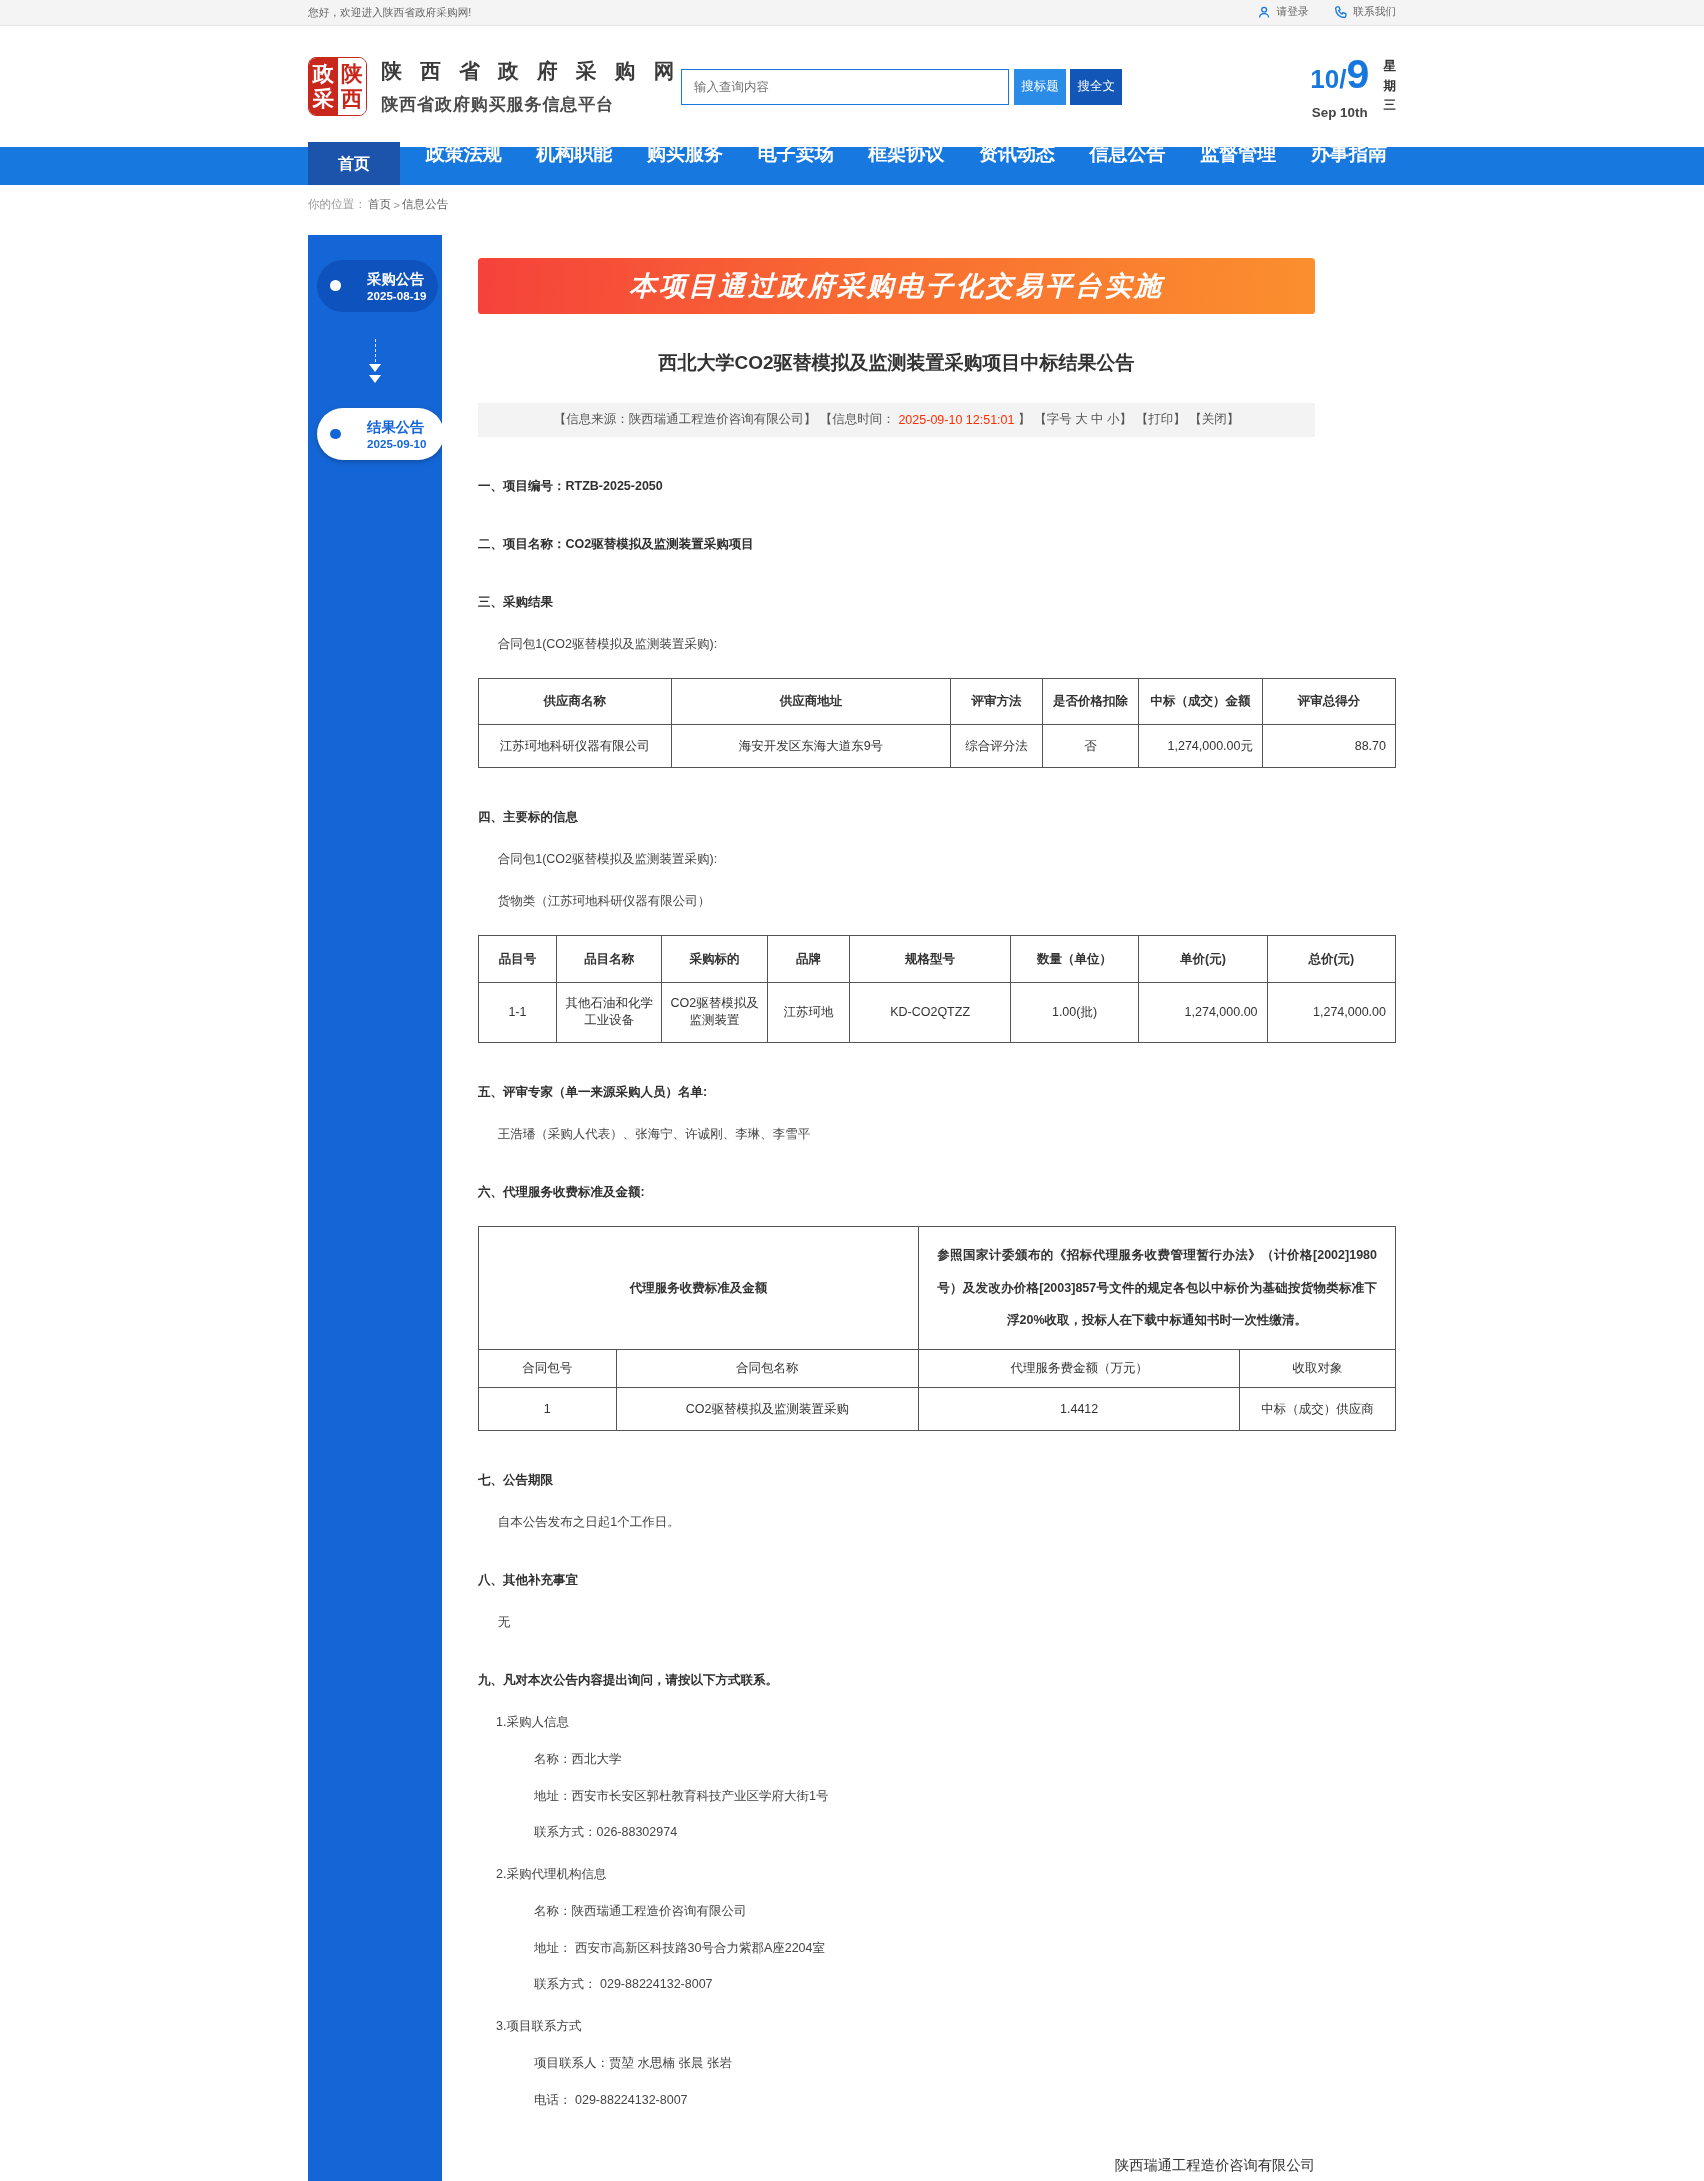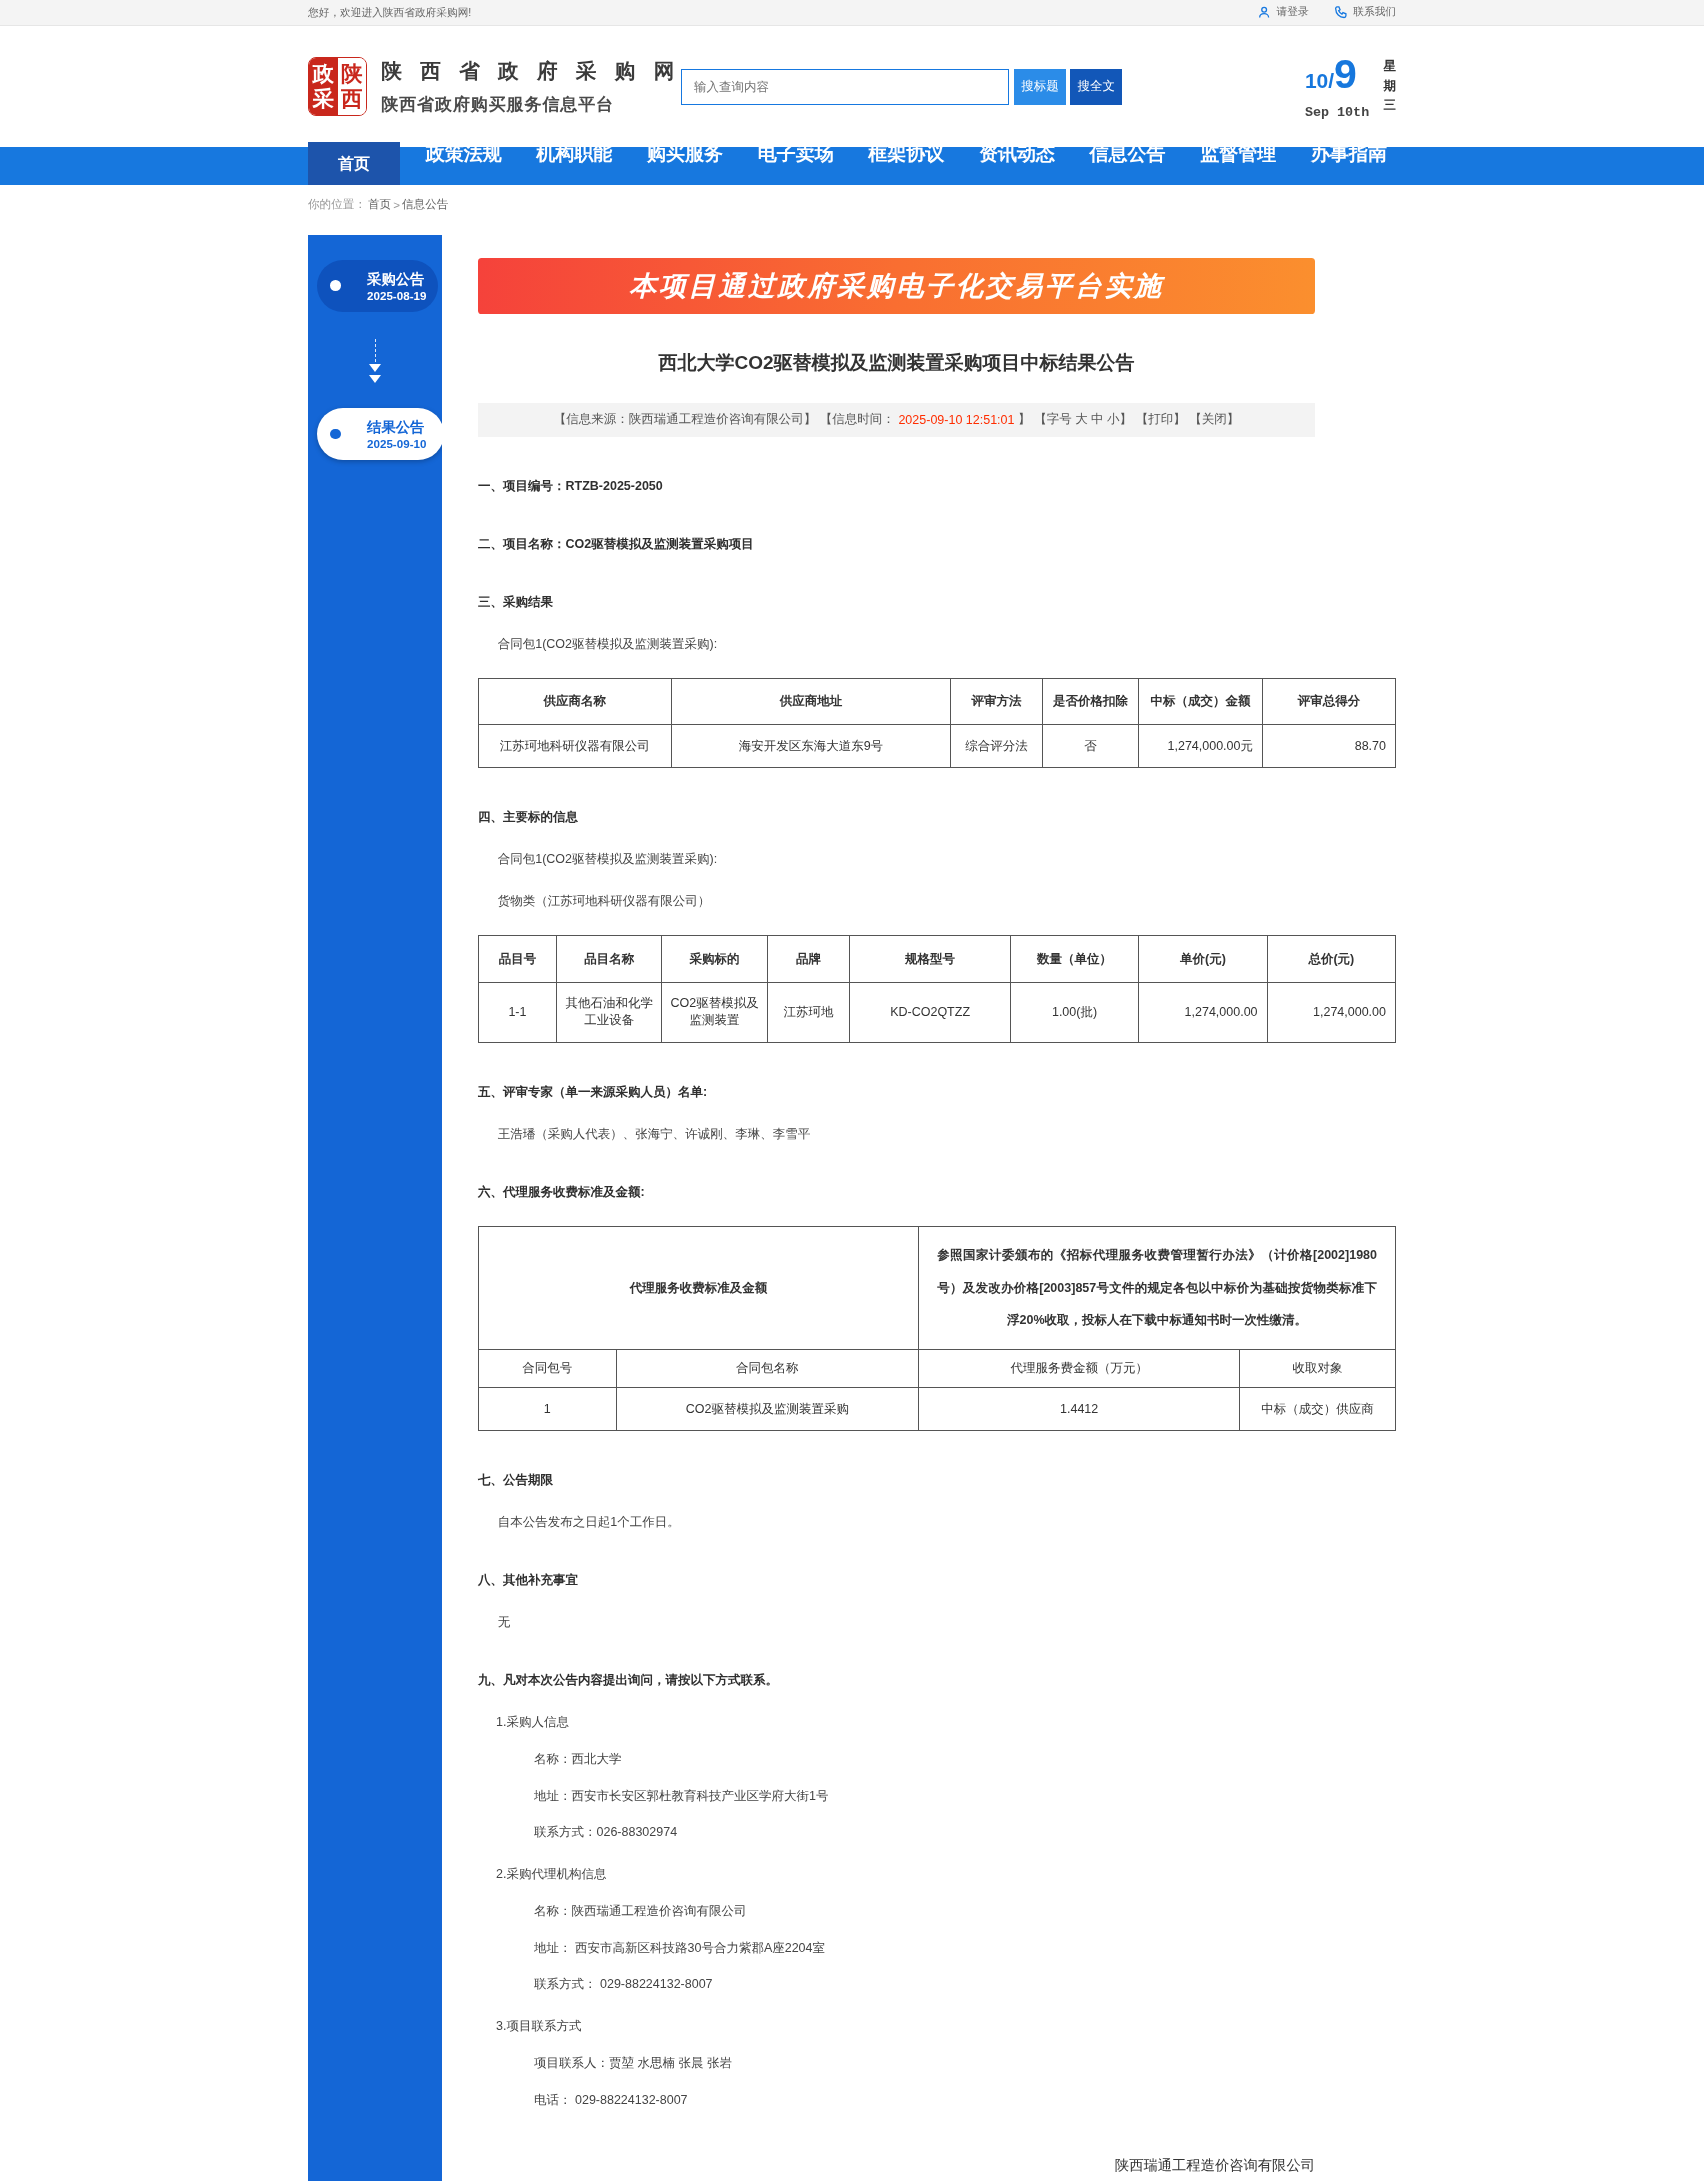--- a/index.html
+++ b/index.html
@@ -24,23 +24,23 @@
   .logo-col.white{background:#fff;color:#c9271c;}
   .site-title{font-size:20.6px;font-weight:bold;color:#3b3b3b;letter-spacing:6.3px;}
   .site-subtitle{font-size:17px;font-weight:bold;color:#4a4a4a;margin-top:7.2px;letter-spacing:0.9px;}
   .search-area{display:flex;align-items:stretch;}
   .search-input{width:328px;height:36px;border:1.8px solid #1678e0;padding:0 12.5px;font-size:12.5px;color:#333;outline:none;box-sizing:border-box;font-family:inherit;}
   .search-btn{min-width:48px;height:36px;border:none;color:#fff;font-size:12.5px;cursor:pointer;font-family:inherit;padding:0 7.2px;}
   .btn-title{background:#2b8ce8;margin-left:5.4px;}
   .btn-full{background:#1257b8;margin-left:4.5px;}
   .date-block{margin-left:auto;display:flex;gap:14.3px;align-items:center;}
   .date-num{color:#1677dd;font-weight:bold;line-height:1;white-space:nowrap;}
-  .date-md{font-size:21px;}
+  .date-md{font-size:26px;}
   .date-day{font-size:41px;}
-  .date-en{font-size:13.4px;font-weight:bold;color:#444;margin-top:10px;text-align:left;font-family:Liberation Mono, monospace;}
+  .date-en{font-size:13.4px;font-weight:bold;color:#444;margin-top:10px;text-align:center;}
   .weekday{display:flex;flex-direction:column;font-size:12.5px;font-weight:bold;color:#333;line-height:1.55;}
 
   
   .nav{background:#1778df;height:38px;}
   .nav .inner{display:flex;align-items:flex-end;height:38px;justify-content:space-between;}
   .nav-item{color:#fff;font-size:19px;font-weight:bold;line-height:38px;height:50px;padding:0 9px;cursor:pointer;white-space:nowrap;}
   .nav-item.active{background:#1d54ab;height:43px;line-height:43px;font-size:16px;padding:0 30px;}
 
   
   .breadcrumb{height:39px;display:flex;align-items:center;font-size:11.6px;color:#999;gap:2px;}

